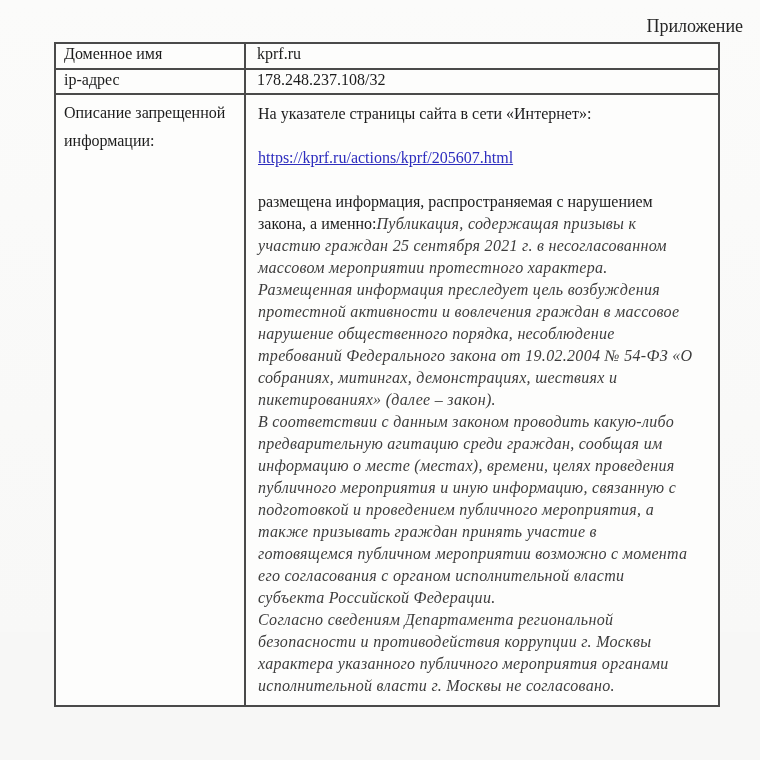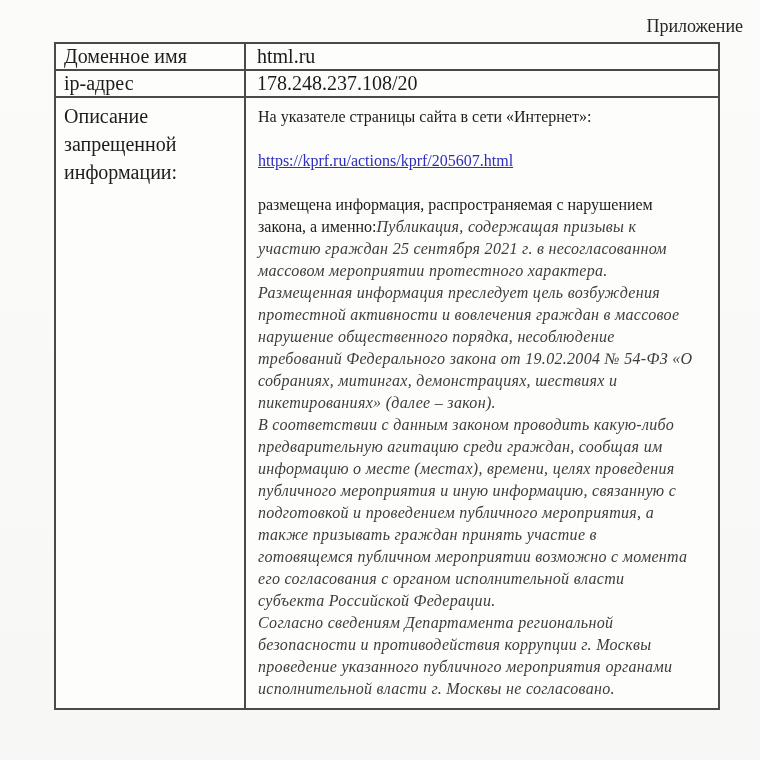--- a/index.html
+++ b/index.html
@@ -33,21 +33,21 @@
     top: 42px;
     width: 664px;
     border-collapse: collapse;
     table-layout: fixed;
   }
   col.c1 { width: 190px; }
   col.c2 { width: 474px; }
   td {
     border: 2px solid #4a4a4a;
     vertical-align: top;
-    font-size: 20px;
+    font-size: 16px;
     padding: 1px 12px 1px 8px;
     background: #fdfdfc;
   }
   tr.r1 td { height: 22px; }
   tr.r2 td { height: 21px; }
   tr.r3 td { height: 21px; }
   td.value { padding-left: 11px; }
   a.link {
     color: #2d2dbe;
     text-decoration: underline;
@@ -80,38 +80,38 @@
   <div class="appendix">Приложение</div>
 
   <table class="info">
     <colgroup>
         <col class="c1">
         <col class="c2">
       </colgroup>
     <tbody>
       <tr class="r1">
         <td class="label">Доменное имя</td>
-        <td class="value">html.ru</td>
+        <td class="value">kprf.ru</td>
       </tr>
 
       <tr class="r2">
         <td class="label">ip-адрес</td>
-        <td class="value">178.248.237.108/20</td>
+        <td class="value">178.248.237.108/32</td>
       </tr>
 
 
       <tr class="r4">
         <td class="label desc-label">Описание запрещенной информации:</td>
         <td class="value desc-cell">
           <p class="gap-after">На указателе страницы сайта в сети «Интернет»:</p>
           <p class="gap-after">
             <a class="link" href="#">https://kprf.ru/actions/kprf/205607.html</a>
           </p>
           <p><span>размещена информация, распространяемая с нарушением закона, а именно:</span><i>Публикация, содержащая призывы к участию граждан 25 сентября 2021 г. в несогласованном массовом мероприятии протестного характера.</i></p>
           <p class="it">Размещенная информация преследует цель возбуждения протестной активности и вовлечения граждан в массовое нарушение общественного порядка, несоблюдение требований Федерального закона от 19.02.2004 № 54-ФЗ «О собраниях, митингах, демонстрациях, шествиях и пикетированиях» (далее – закон).</p>
           <p class="it">В соответствии с данным законом проводить какую-либо предварительную агитацию среди граждан, сообщая им информацию о месте (местах), времени, целях проведения публичного мероприятия и иную информацию, связанную с подготовкой и проведением публичного мероприятия, а также призывать граждан принять участие в готовящемся публичном мероприятии возможно с момента его согласования с органом исполнительной власти субъекта Российской Федерации.</p>
-          <p class="it">Согласно сведениям Департамента региональной безопасности и противодействия коррупции г. Москвы проведение указанного публичного мероприятия органами исполнительной власти г. Москвы не согласовано.</p>
+          <p class="it">Согласно сведениям Департамента региональной безопасности и противодействия коррупции г. Москвы характера указанного публичного мероприятия органами исполнительной власти г. Москвы не согласовано.</p>
         </td>
       </tr>
     </tbody>
   </table>
 
 </div>
 
 </body></html>

